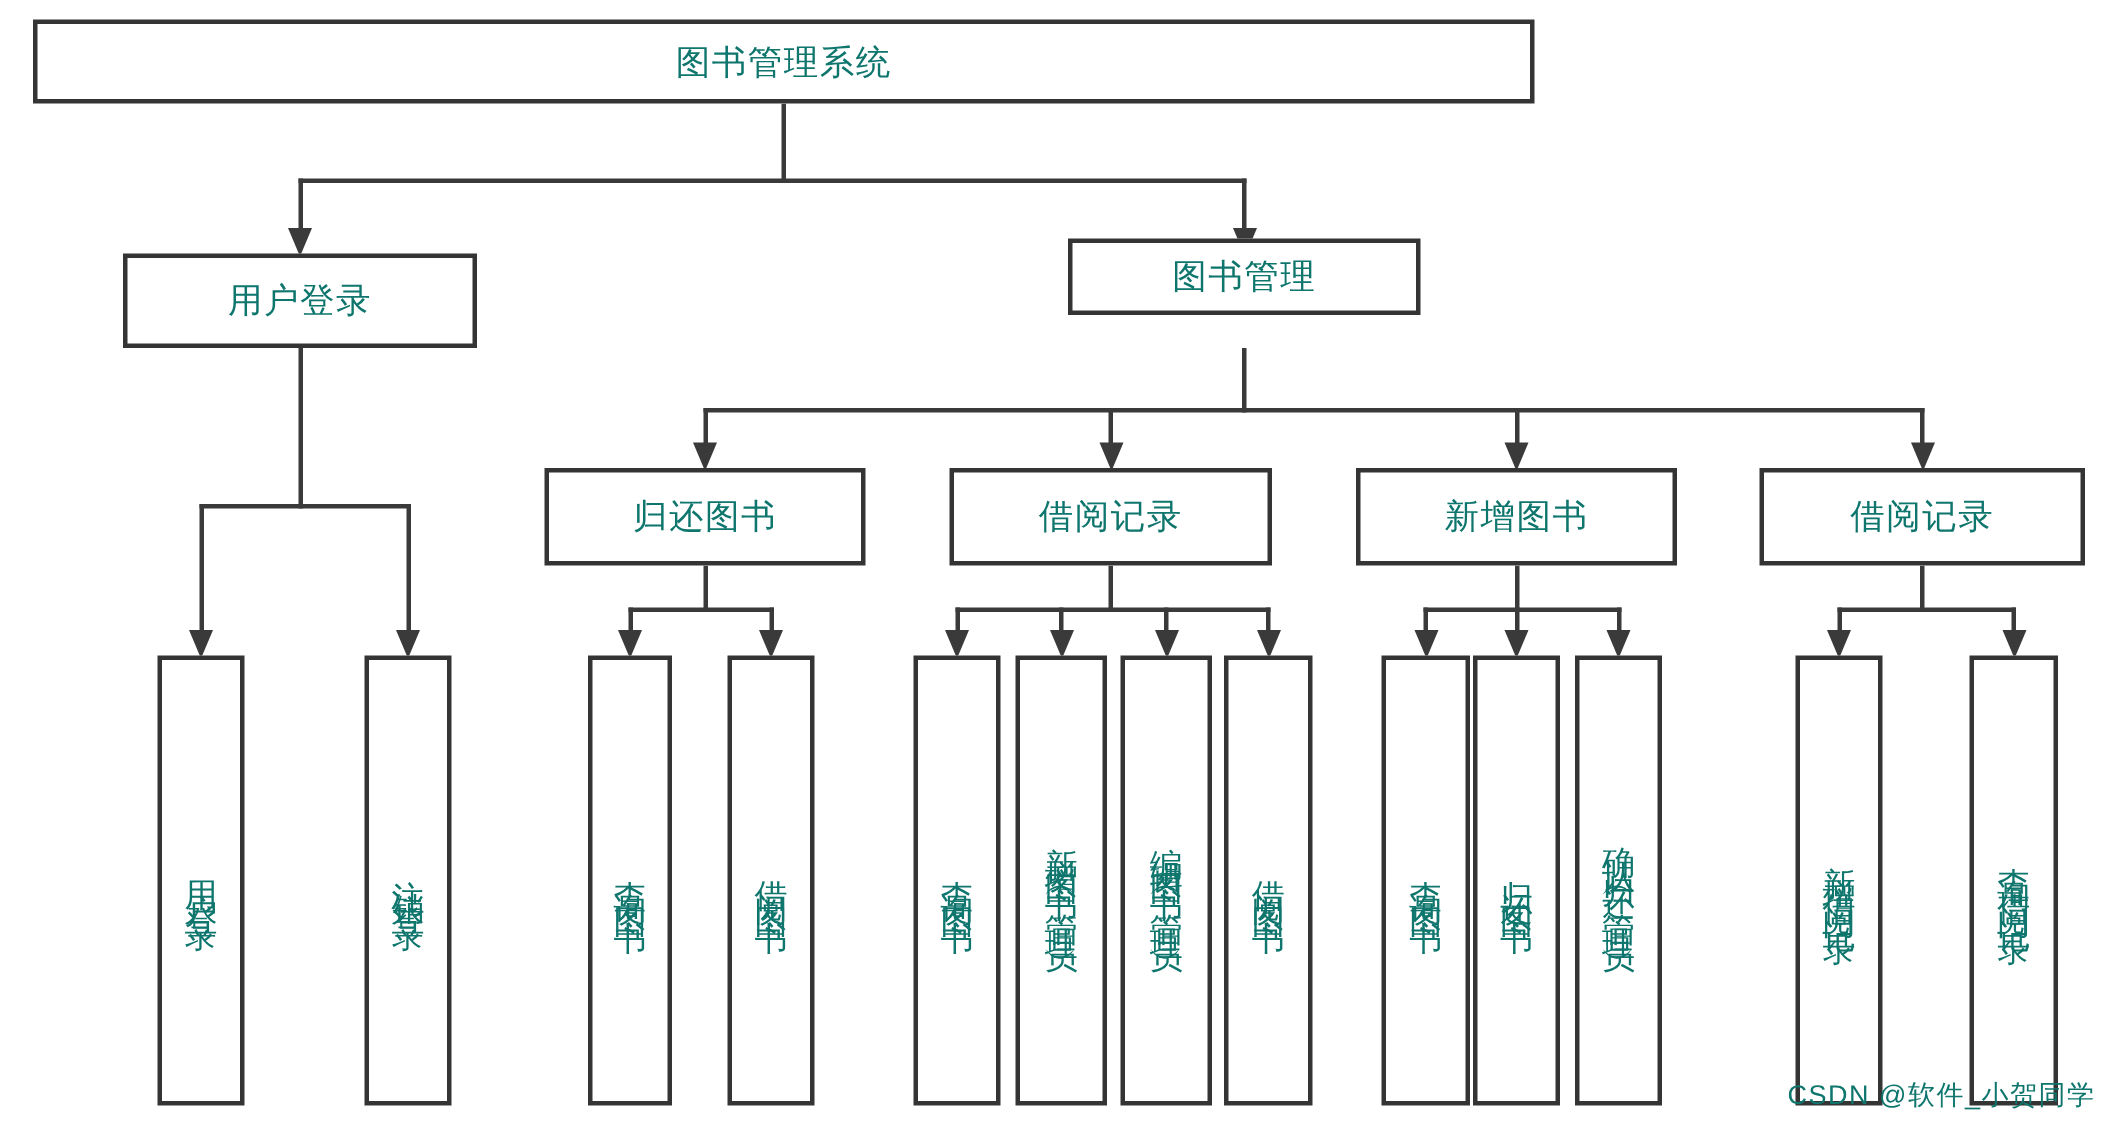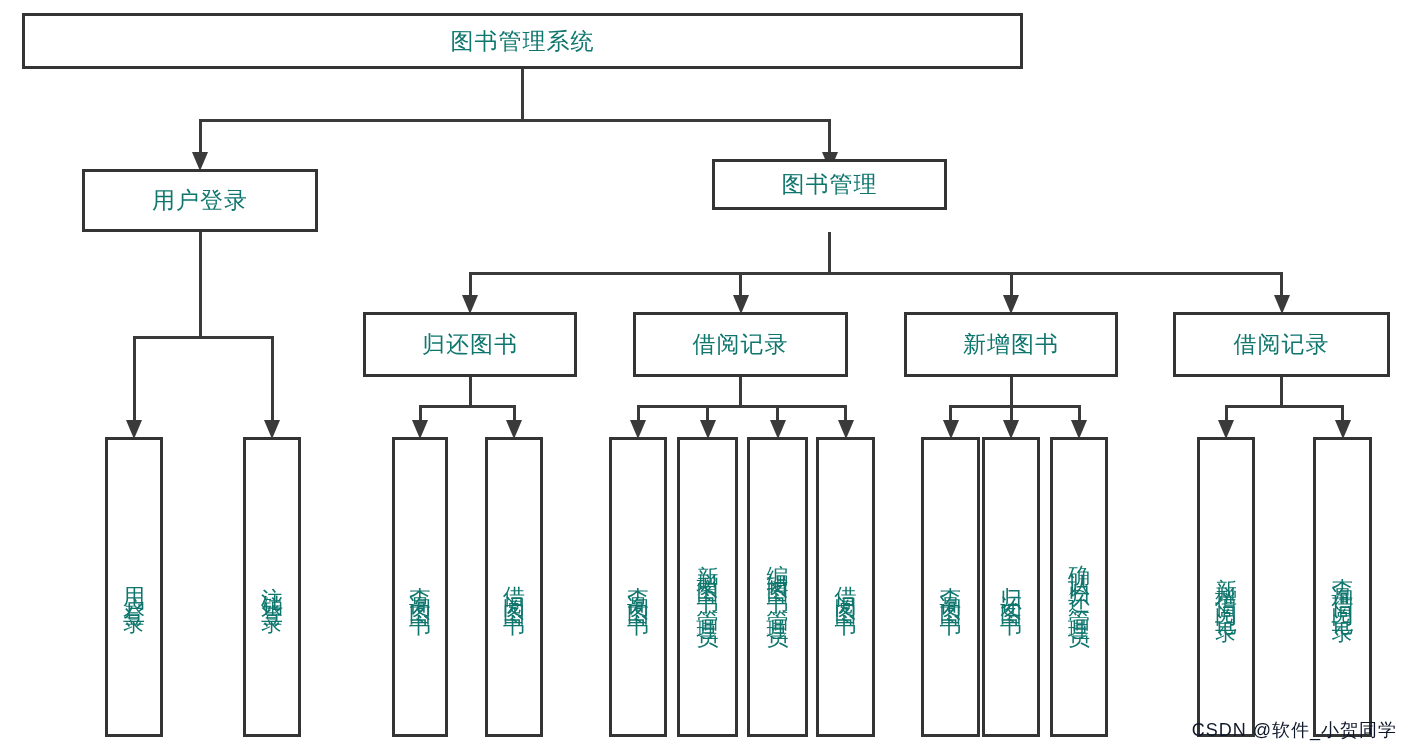--- a/index.html
+++ b/index.html
@@ -169,14 +169,14 @@
     </div>
     <div class="node node-v" style="left: 1050px; top: 437px; width: 58px; height: 300px;">
       <span class="node-label">确认归还（管理员）</span>
     </div>
     <div class="node node-v" style="left: 1197px; top: 437px; width: 58px; height: 300px;">
       <span class="node-label">新增借阅记录</span>
     </div>
     <div class="node node-v" style="left: 1313px; top: 437px; width: 59px; height: 300px;">
       <span class="node-label">查询借阅记录</span>
     </div>
-    <div class="watermark" style="color: #0f172a;">CSDN @软件_小贺同学</div>
+    <div class="watermark" style="color: #0f766e;">CSDN @软件_小贺同学</div>
   </div>
 
 </body></html>

